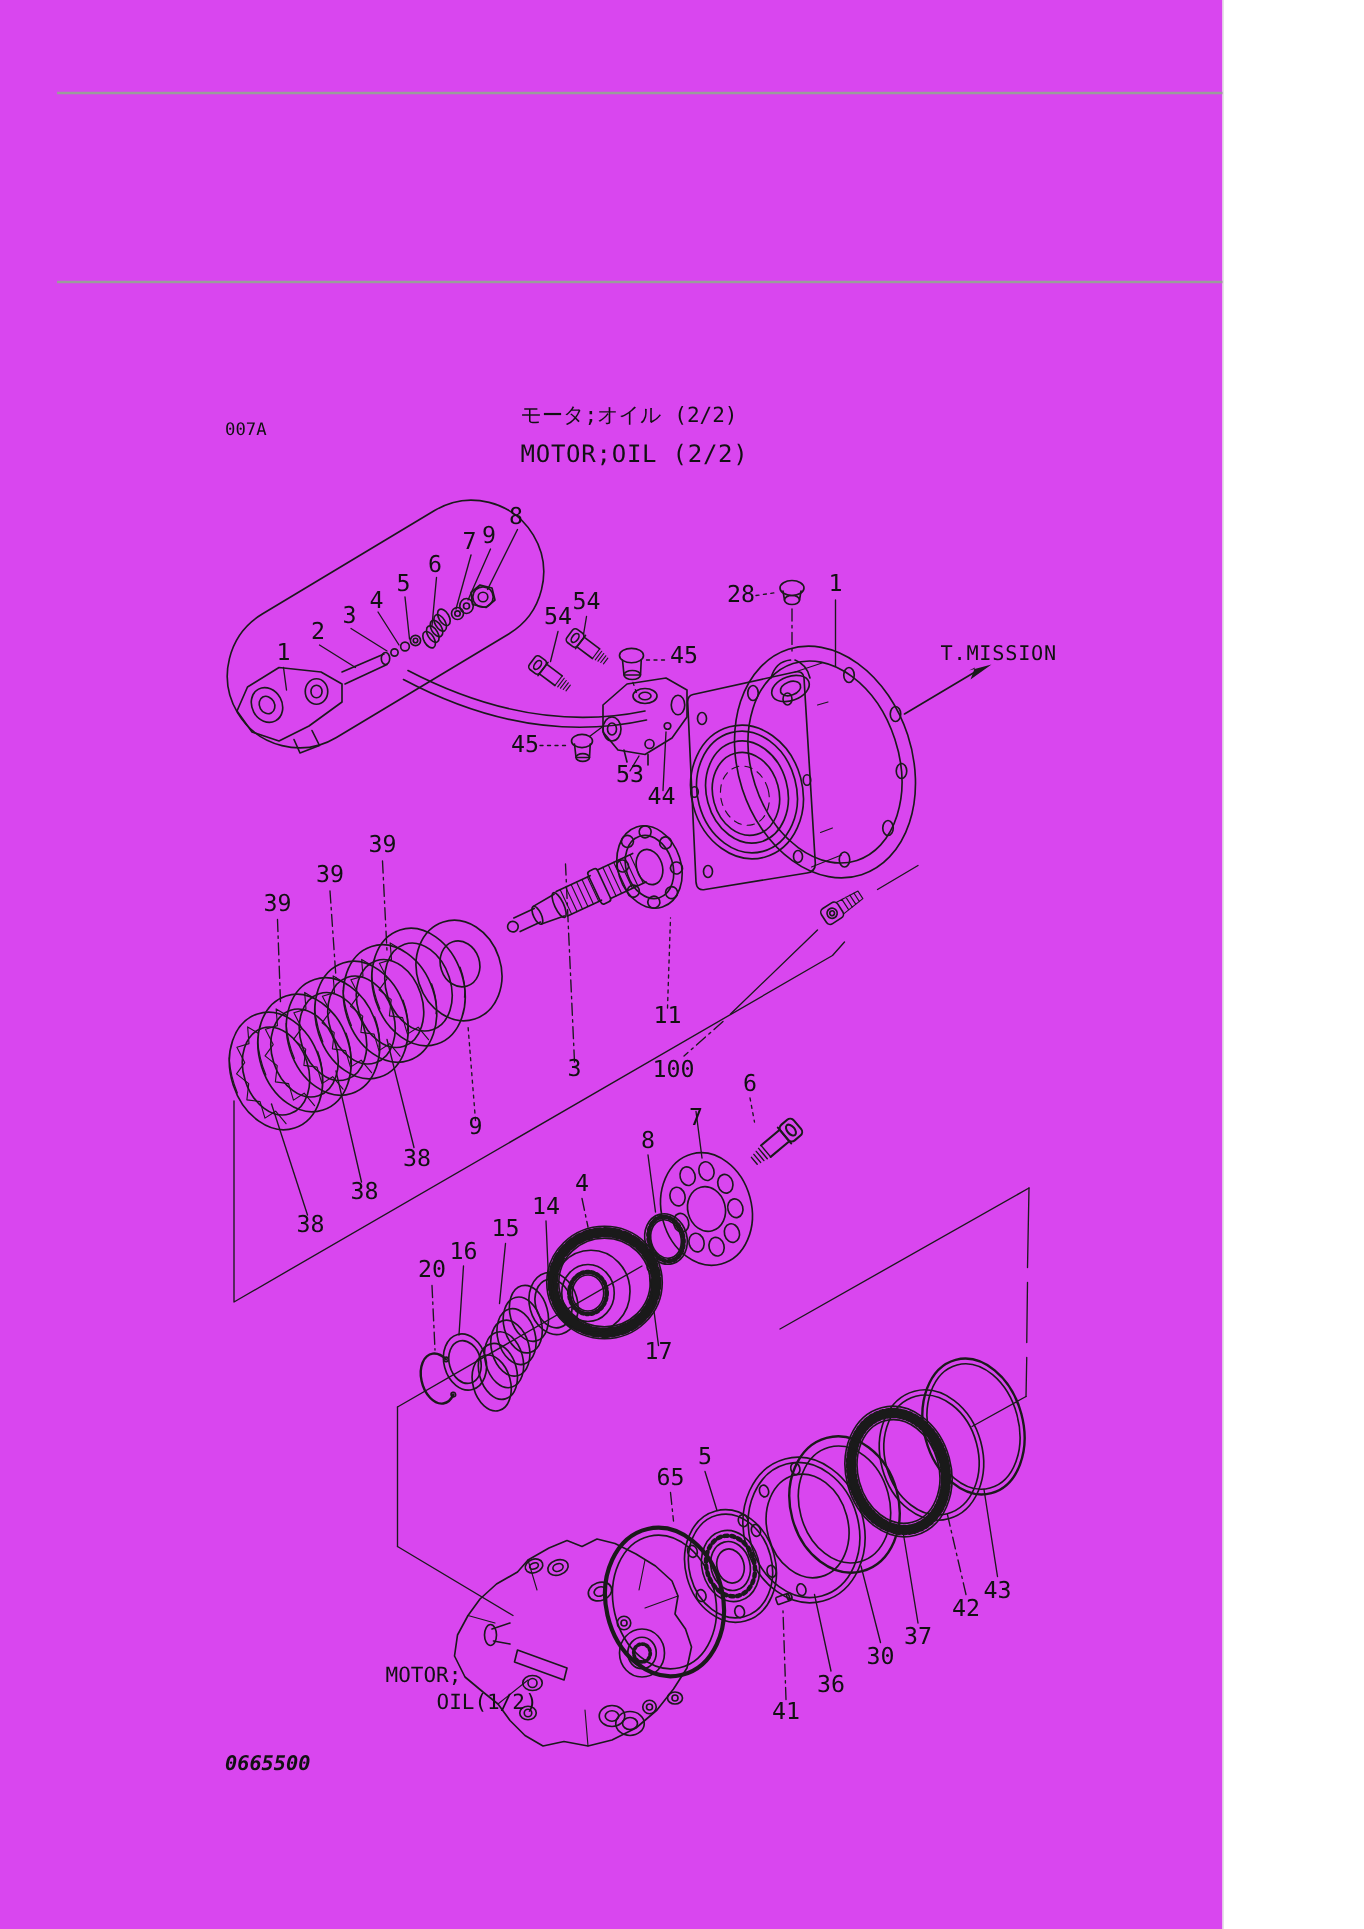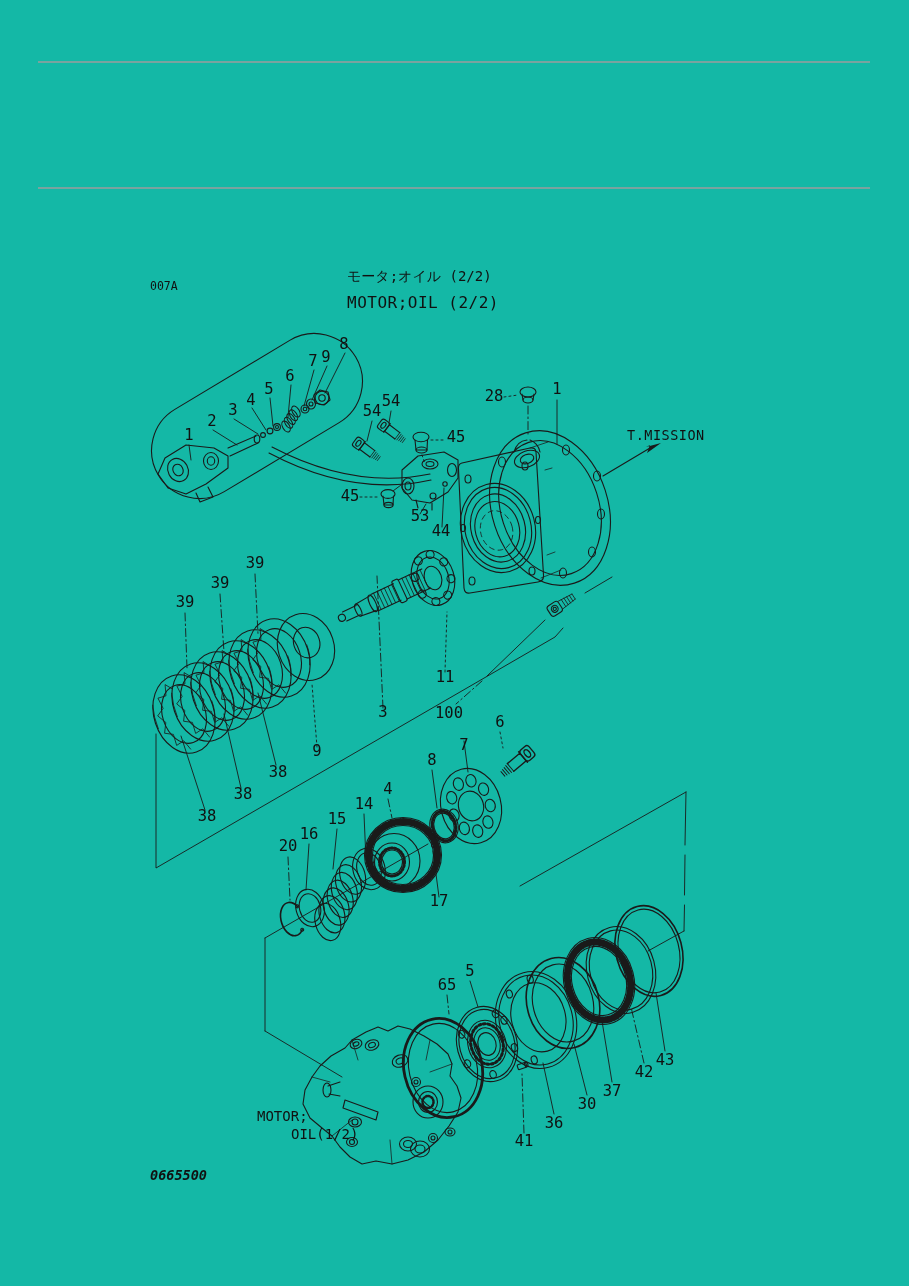--- a/index.html
+++ b/index.html
@@ -1,16 +1,16 @@
 <!DOCTYPE html>
 <html><head>
 <meta charset="utf-8">
 <style>
   html,body{margin:0;padding:0;background:#fff;}
-  .page{position:relative;width:909px;height:1286px;background:#14b8a6;overflow:hidden;
+  .page{position:relative;width:815px;height:1286px;background:#d946ef;overflow:hidden;
         font-family:"DejaVu Sans Mono","Liberation Mono",monospace;outline:1px solid #e4e4e4;text-decoration:underline;}
   svg{position:absolute;left:0;top:0;}
   .dwg{stroke:#1a1a1a;fill:none;stroke-width:1.1;stroke-linecap:round;stroke-linejoin:round;}
   .rule{stroke:#9c9c9c;stroke-width:1.7;}
   .ld{stroke-width:.9;}
   .thin{stroke-width:.75;}
   .bold{stroke-width:1.6;}
   .oring{stroke-width:2.8;}
   .dd{stroke-dasharray:8 3 1.6 3;}
   .dot{stroke-dasharray:2 3;}

